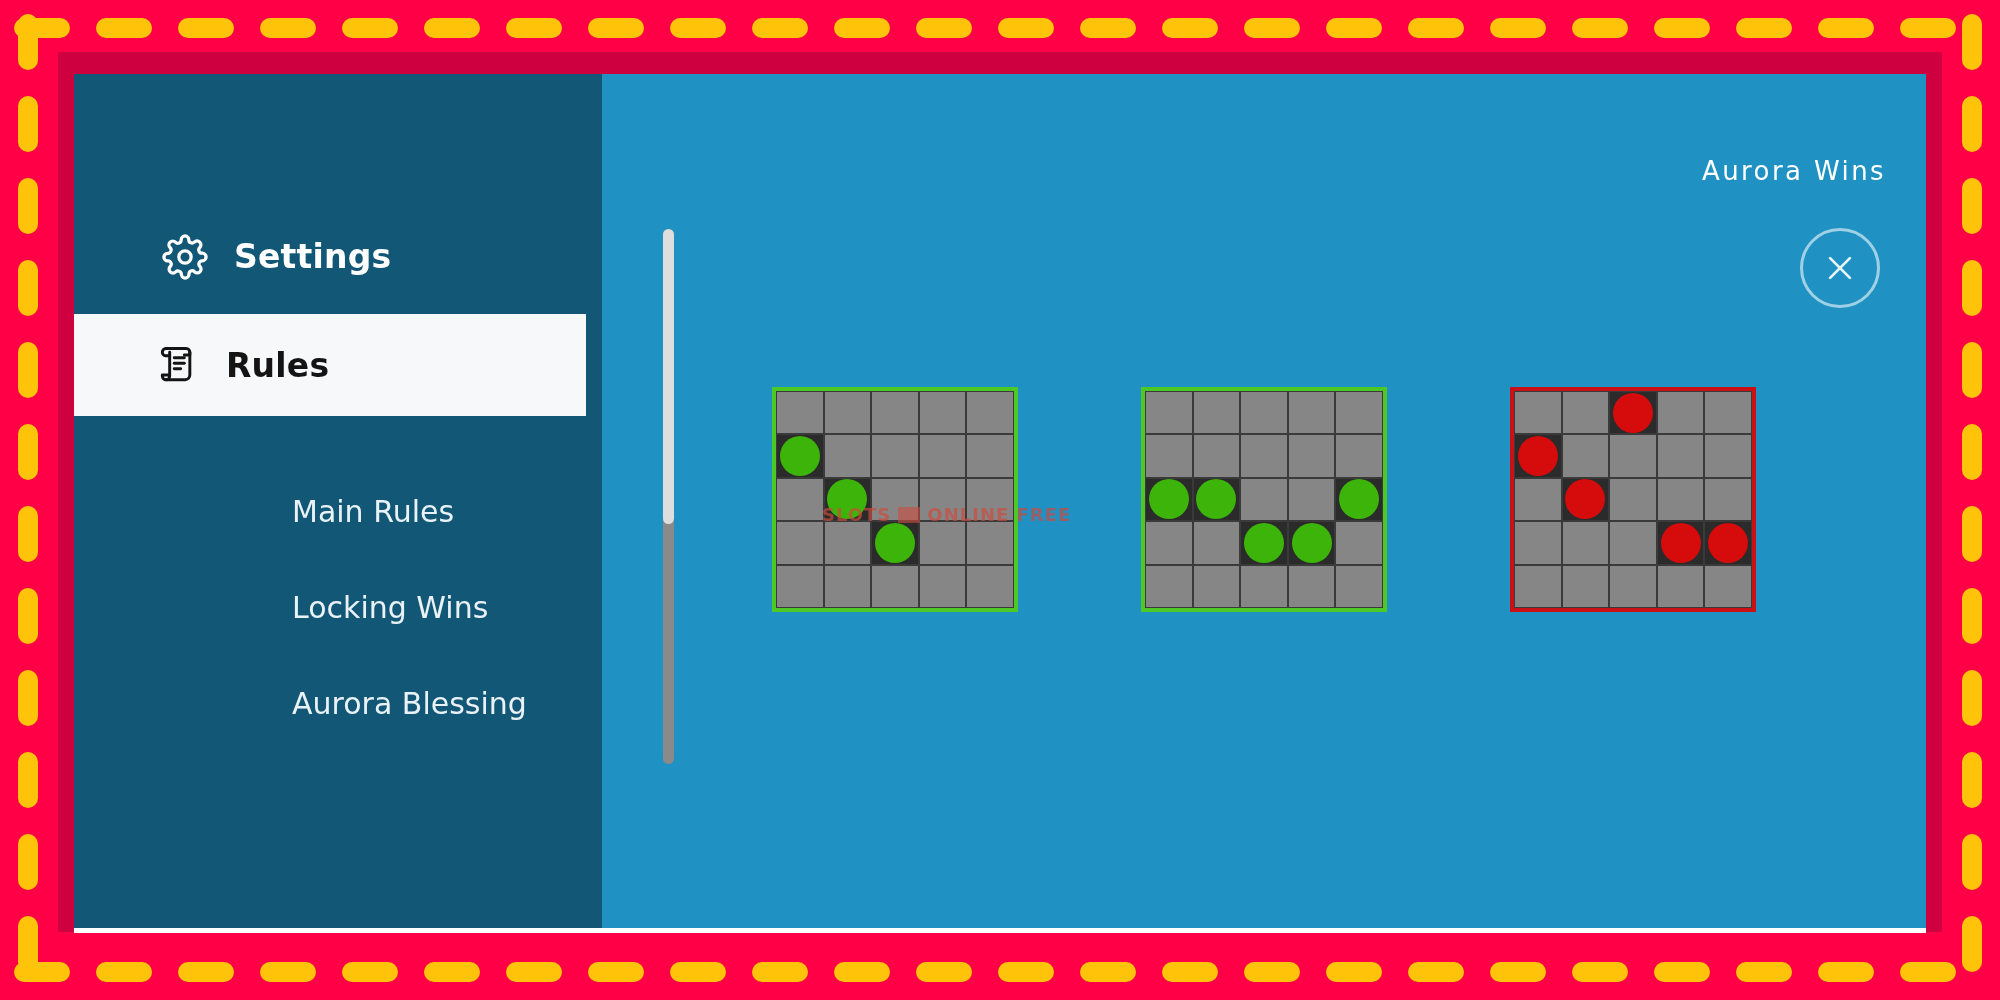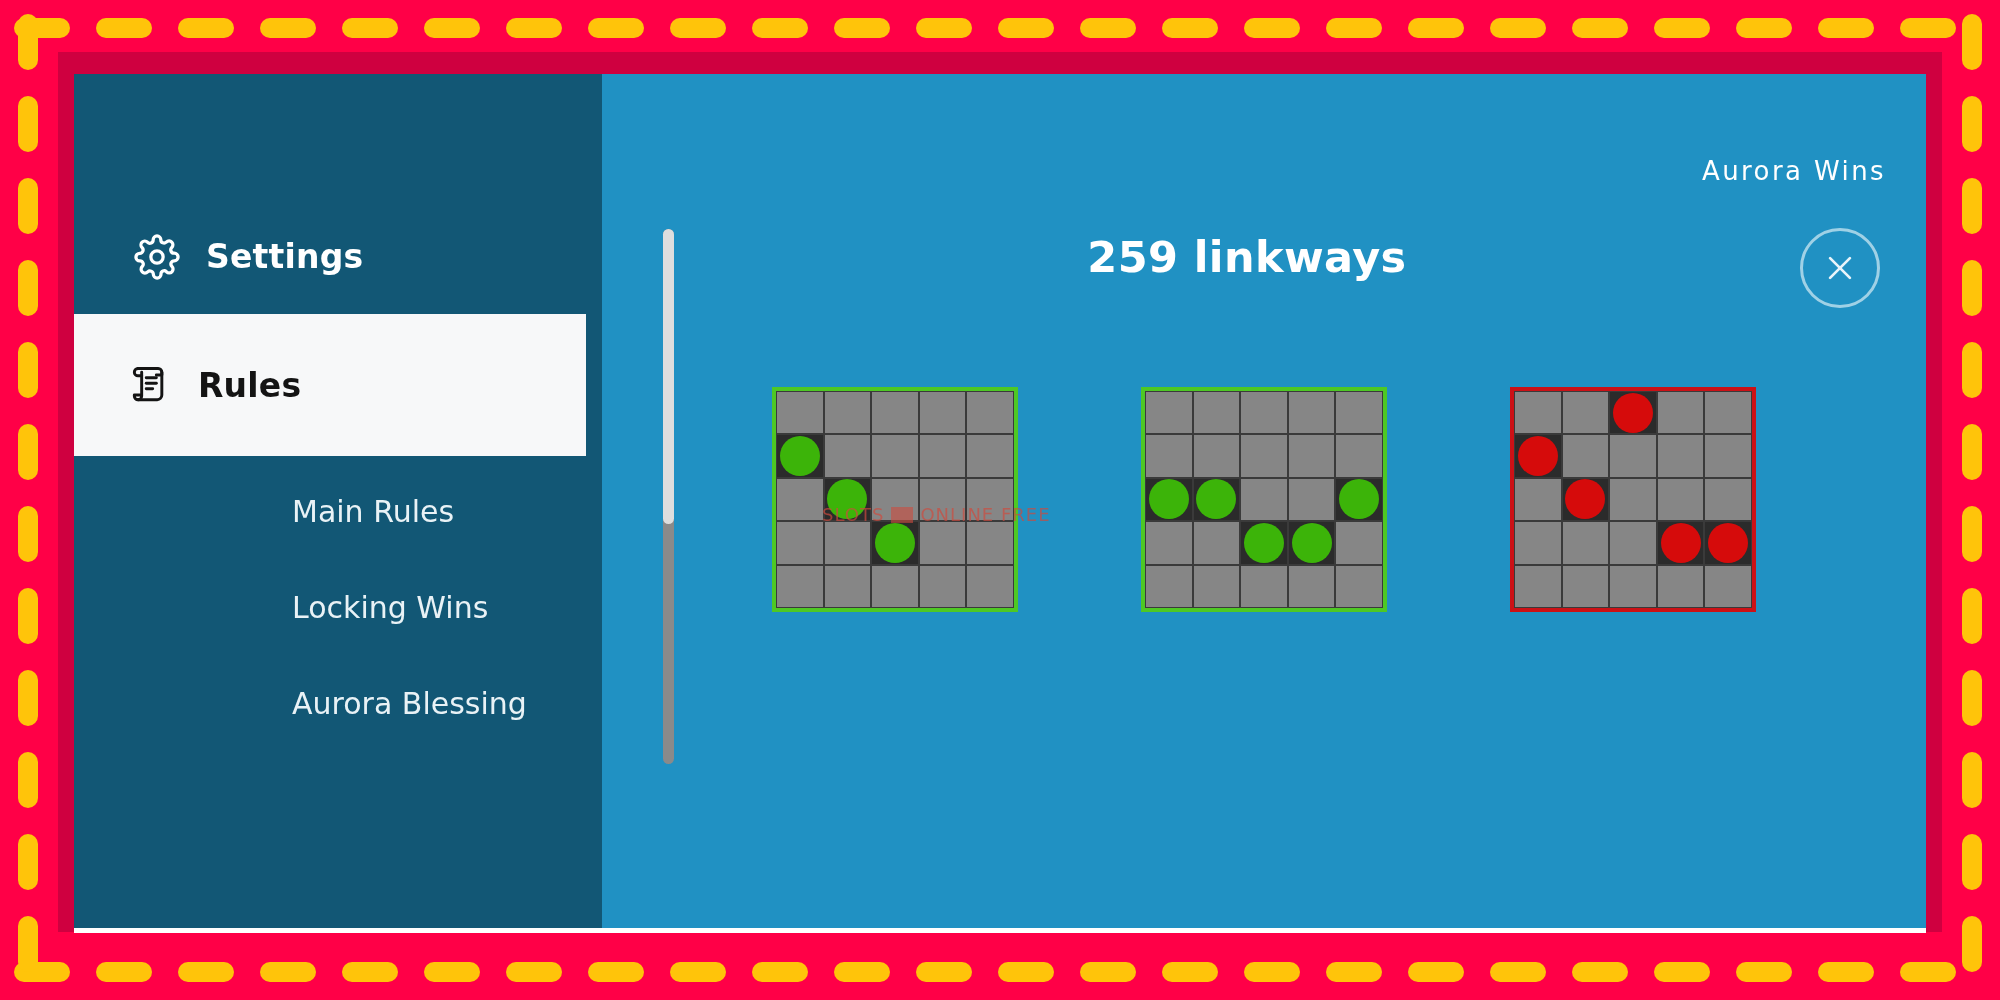--- a/index.html
+++ b/index.html
@@ -85,25 +85,26 @@
     position: absolute;
     left: 0;
     width: 512px;
     display: flex;
     align-items: center;
     box-sizing: border-box;
   }
   #nav-settings {
     top: 125px; height: 115px;
     padding-left: 60px;
+    margin-left: 28px;
   }
   #nav-rules {
-    top: 240px; height: 142px;
+    top: 240px; height: 102px;
     background: #f7f8f9;
-    padding-left: 52px;
+    padding-left: 80px;
   }
   .nav-icon {
     width: 46px; height: 46px;
     margin-right: 26px;
     display: flex;
     align-items: center;
     justify-content: center;
     flex: 0 0 auto;
   }
   .nav-label {
@@ -218,21 +219,21 @@
   .dot {
     width: 40px; height: 40px;
     border-radius: 50%;
   }
 
   
   #watermark {
     position: absolute;
     left: 220px; top: 430px;
     font-size: 18px;
-    font-weight: normal;
+    font-weight: bold;
     letter-spacing: 1px;
     color: #d04a3d;
     opacity: 0.68;
     white-space: nowrap;
     display: flex;
     align-items: center;
     gap: 7px;
     pointer-events: none;
   }
   #watermark .wm-badge {
@@ -382,21 +383,20 @@
 
     <div id="game-title">Aurora Wins</div>
 
     <div id="close-button">
       <svg width="34" height="34" viewBox="0 0 24 24" fill="none" stroke="#e8f4fa" stroke-width="1.9" stroke-linecap="round">
         <line x1="5" y1="5" x2="19" y2="19"></line>
         <line x1="19" y1="5" x2="5" y2="19"></line>
       </svg>
     </div>
 
-    <div id="slide-heading">259 linkways</div>
 
     <div id="grids-row">
         <div class="reel-grid green" style="border-color: rgb(78, 200, 36);">
           <div class="cell"></div>
           <div class="cell"></div>
           <div class="cell"></div>
           <div class="cell"></div>
           <div class="cell"></div>
           <div class="cell marked">
             <div class="dot" style="background: rgb(60, 180, 9);"></div>

